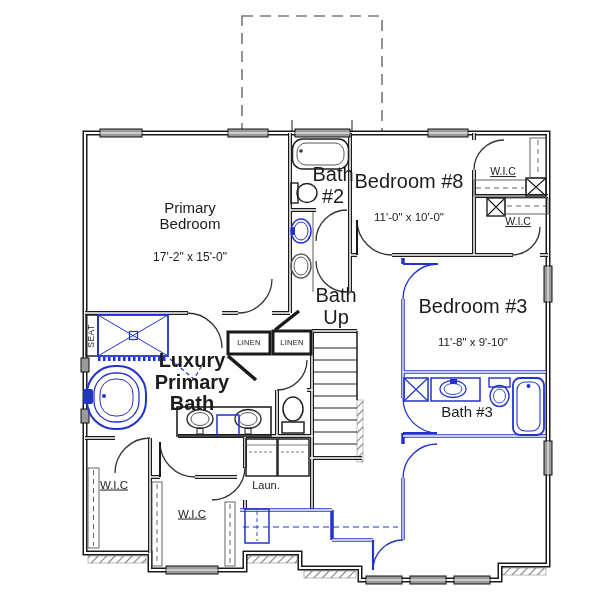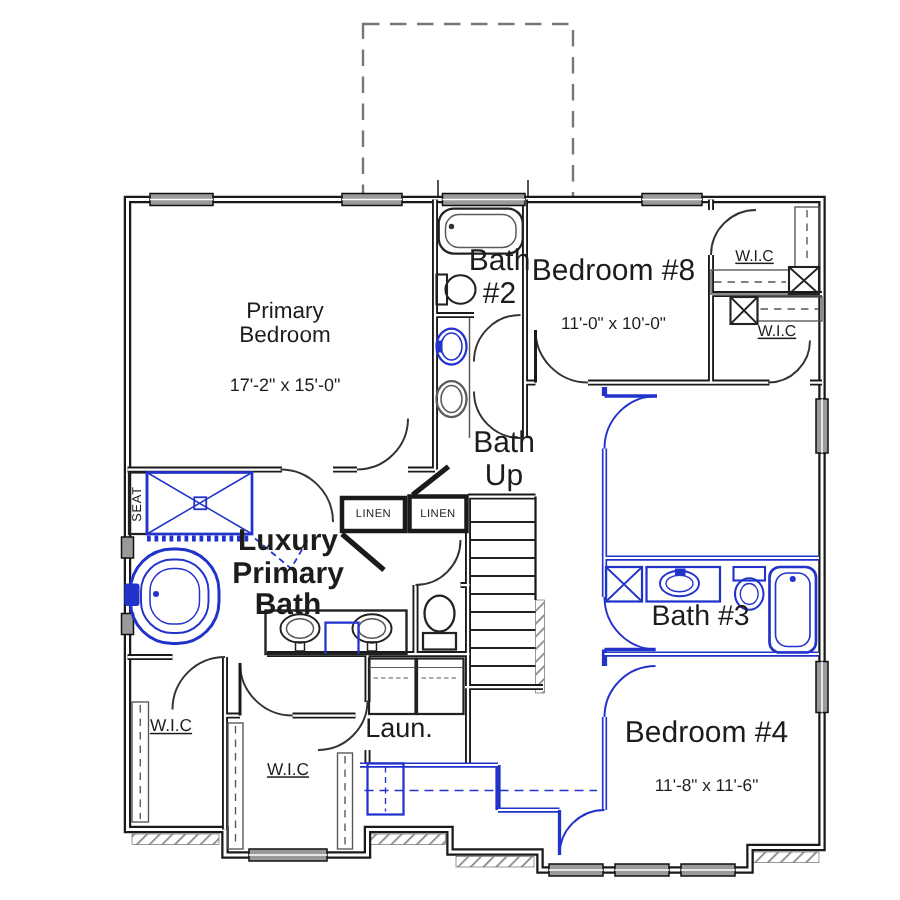--- a/index.html
+++ b/index.html
@@ -28,22 +28,22 @@
   .roofline{stroke:var(--roof);fill:none;}
   
   .lbl{position:absolute;transform:translate(-50%,-50%);text-align:center;color:#1c1c1c;
        white-space:pre-line;line-height:1.08;pointer-events:none;}
   .lbl .nm{font-size:20px;}
   .lbl .dm{font-size:11.5px;margin-top:1px;}
   .lbl-primary .nm{font-size:15px;}
   .lbl-primary .dm{font-size:12px;}
   .lbl-small .nm{font-size:10.5px;text-decoration:underline;}
   .lbl-tiny .nm{font-size:7.5px;letter-spacing:.3px;}
-  .lbl-laun .nm{font-size:18px;}
-  .lbl-bath3 .nm{font-size:19px;}
+  .lbl-laun .nm{font-size:11px;}
+  .lbl-bath3 .nm{font-size:15px;}
   .lbl-seat{transform:translate(-50%,-50%) rotate(-90deg);}
   .lbl-seat .nm{font-size:8.5px;letter-spacing:.5px;}
 </style>
 </head>
 <body>
 
 <div class="stage">
   <svg width="600" height="600" viewBox="0 0 600 600">
     <defs>
       <pattern id="hatch" width="6" height="6" patternUnits="userSpaceOnUse" patternTransform="rotate(45)">
@@ -288,20 +288,24 @@
   </div>
 
   <div class="lbl lbl-tiny" style="left:249px;top:343px;">
     <div class="nm">LINEN</div>
   </div>
 
   <div class="lbl lbl-tiny" style="left:292px;top:343px;">
     <div class="nm">LINEN</div>
   </div>
 
+  <div class="lbl" style="left:473px;top:322px;">
+    <div class="nm">Bedroom #3</div>
+    <div class="dm">11'-8" x 9'-10"</div>
+  </div>
 
   <div class="lbl" style="left:192px;top:383px;font-weight:bold;">
     <div class="nm">Luxury
 Primary
 Bath</div>
   </div>
 
   <div class="lbl lbl-seat" style="left:92px;top:336px;">
     <div class="nm">SEAT</div>
   </div>
@@ -315,17 +319,13 @@
   </div>
 
   <div class="lbl lbl-small" style="left:192px;top:514px;">
     <div class="nm" style="font-size:11.5px;">W.I.C</div>
   </div>
 
   <div class="lbl lbl-laun" style="left:266px;top:486px;">
     <div class="nm">Laun.</div>
   </div>
 
-  <div class="lbl" style="left:471px;top:505px;">
-    <div class="nm">Bedroom #4</div>
-    <div class="dm">11'-8" x 11'-6"</div>
-  </div>
 </div>
 
 </body></html>

